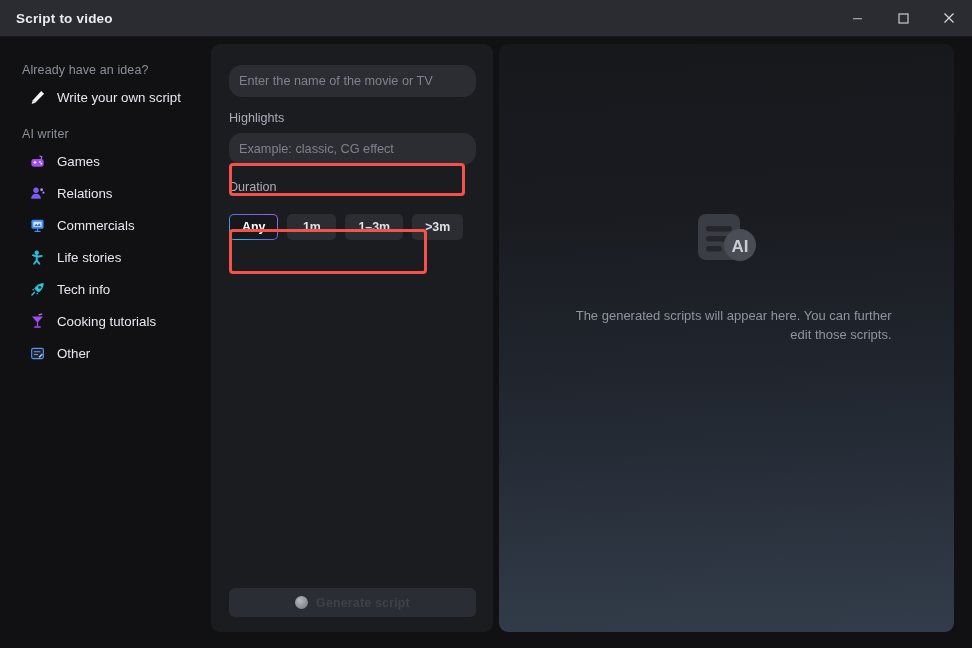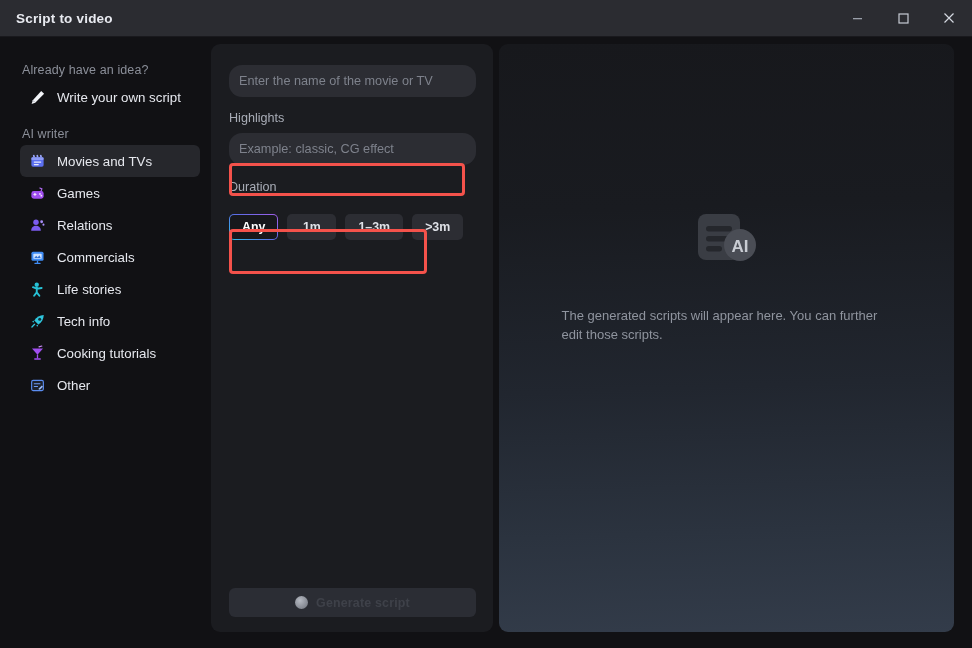--- a/index.html
+++ b/index.html
@@ -195,21 +195,21 @@
     justify-content: center;
     padding-bottom: 120px;
   }
   .empty-icon {
     width: 74px; height: 64px;
     margin-bottom: 30px;
     position: relative;
   }
   .empty-text {
     width: 330px;
-    text-align: left;
+    text-align: right;
     font-size: 13px;
     line-height: 19px;
     color: #8f949e;
   }
 
   
   .annot {
     position: absolute;
     border: 3px solid #f4524b;
     border-radius: 4px;
@@ -255,34 +255,20 @@
           <svg width="17" height="17" viewBox="0 0 17 17" aria-hidden="true">
             <path d="M12.2 1.9 L15.1 4.8 L6.2 13.7 L2.6 14.9 L3.8 11.3 Z" fill="#f2f4f8"></path>
             <path d="M3.8 11.3 L5.6 13.1" stroke="#9fa4ae" stroke-width="0.9"></path>
           </svg>
         </span>
         <span class="label">Write your own script</span>
       </div>
 
       <div class="side-head second">AI writer</div>
 
-      <div class="side-item selected">
-        <span class="side-icon">
-          <svg width="17" height="17" viewBox="0 0 18 18" aria-hidden="true">
-            <rect x="2.5" y="4.5" width="13" height="10" rx="1.8" fill="#5b6ff0"></rect>
-            <rect x="2.5" y="4.5" width="13" height="3" rx="1.2" fill="#8e9cf7"></rect>
-            <rect x="4.3" y="2" width="1.8" height="2.6" rx="0.6" fill="#9aa6f8" transform="rotate(-16 5.2 3.3)"></rect>
-            <rect x="8" y="2" width="1.8" height="2.6" rx="0.6" fill="#9aa6f8" transform="rotate(-16 8.9 3.3)"></rect>
-            <rect x="11.7" y="2" width="1.8" height="2.6" rx="0.6" fill="#9aa6f8" transform="rotate(-16 12.6 3.3)"></rect>
-            <rect x="5" y="9" width="8" height="1.25" rx="0.6" fill="#e8ecfe"></rect>
-            <rect x="5" y="11.6" width="5.4" height="1.25" rx="0.6" fill="#e8ecfe"></rect>
-          </svg>
-        </span>
-        <span class="label">Movies and TVs</span>
-      </div>
 
       <div class="side-item">
         <span class="side-icon">
           <svg width="17" height="17" viewBox="0 0 18 18" aria-hidden="true">
             <path d="M11.5 3.2 L13.6 4.1 L12.9 6.2" stroke="#b06af2" stroke-width="1.3" fill="none" stroke-linecap="round"></path>
             <rect x="2.5" y="6.4" width="13" height="8.2" rx="2.6" fill="#a04ef0"></rect>
             <rect x="4.6" y="9.4" width="3.4" height="1.1" rx="0.55" fill="#f1e4fd"></rect>
             <rect x="5.75" y="8.25" width="1.1" height="3.4" rx="0.55" fill="#f1e4fd"></rect>
             <circle cx="11.6" cy="9.5" r="0.95" fill="#f1e4fd"></circle>
             <circle cx="13.1" cy="11.3" r="0.95" fill="#f1e4fd"></circle>

